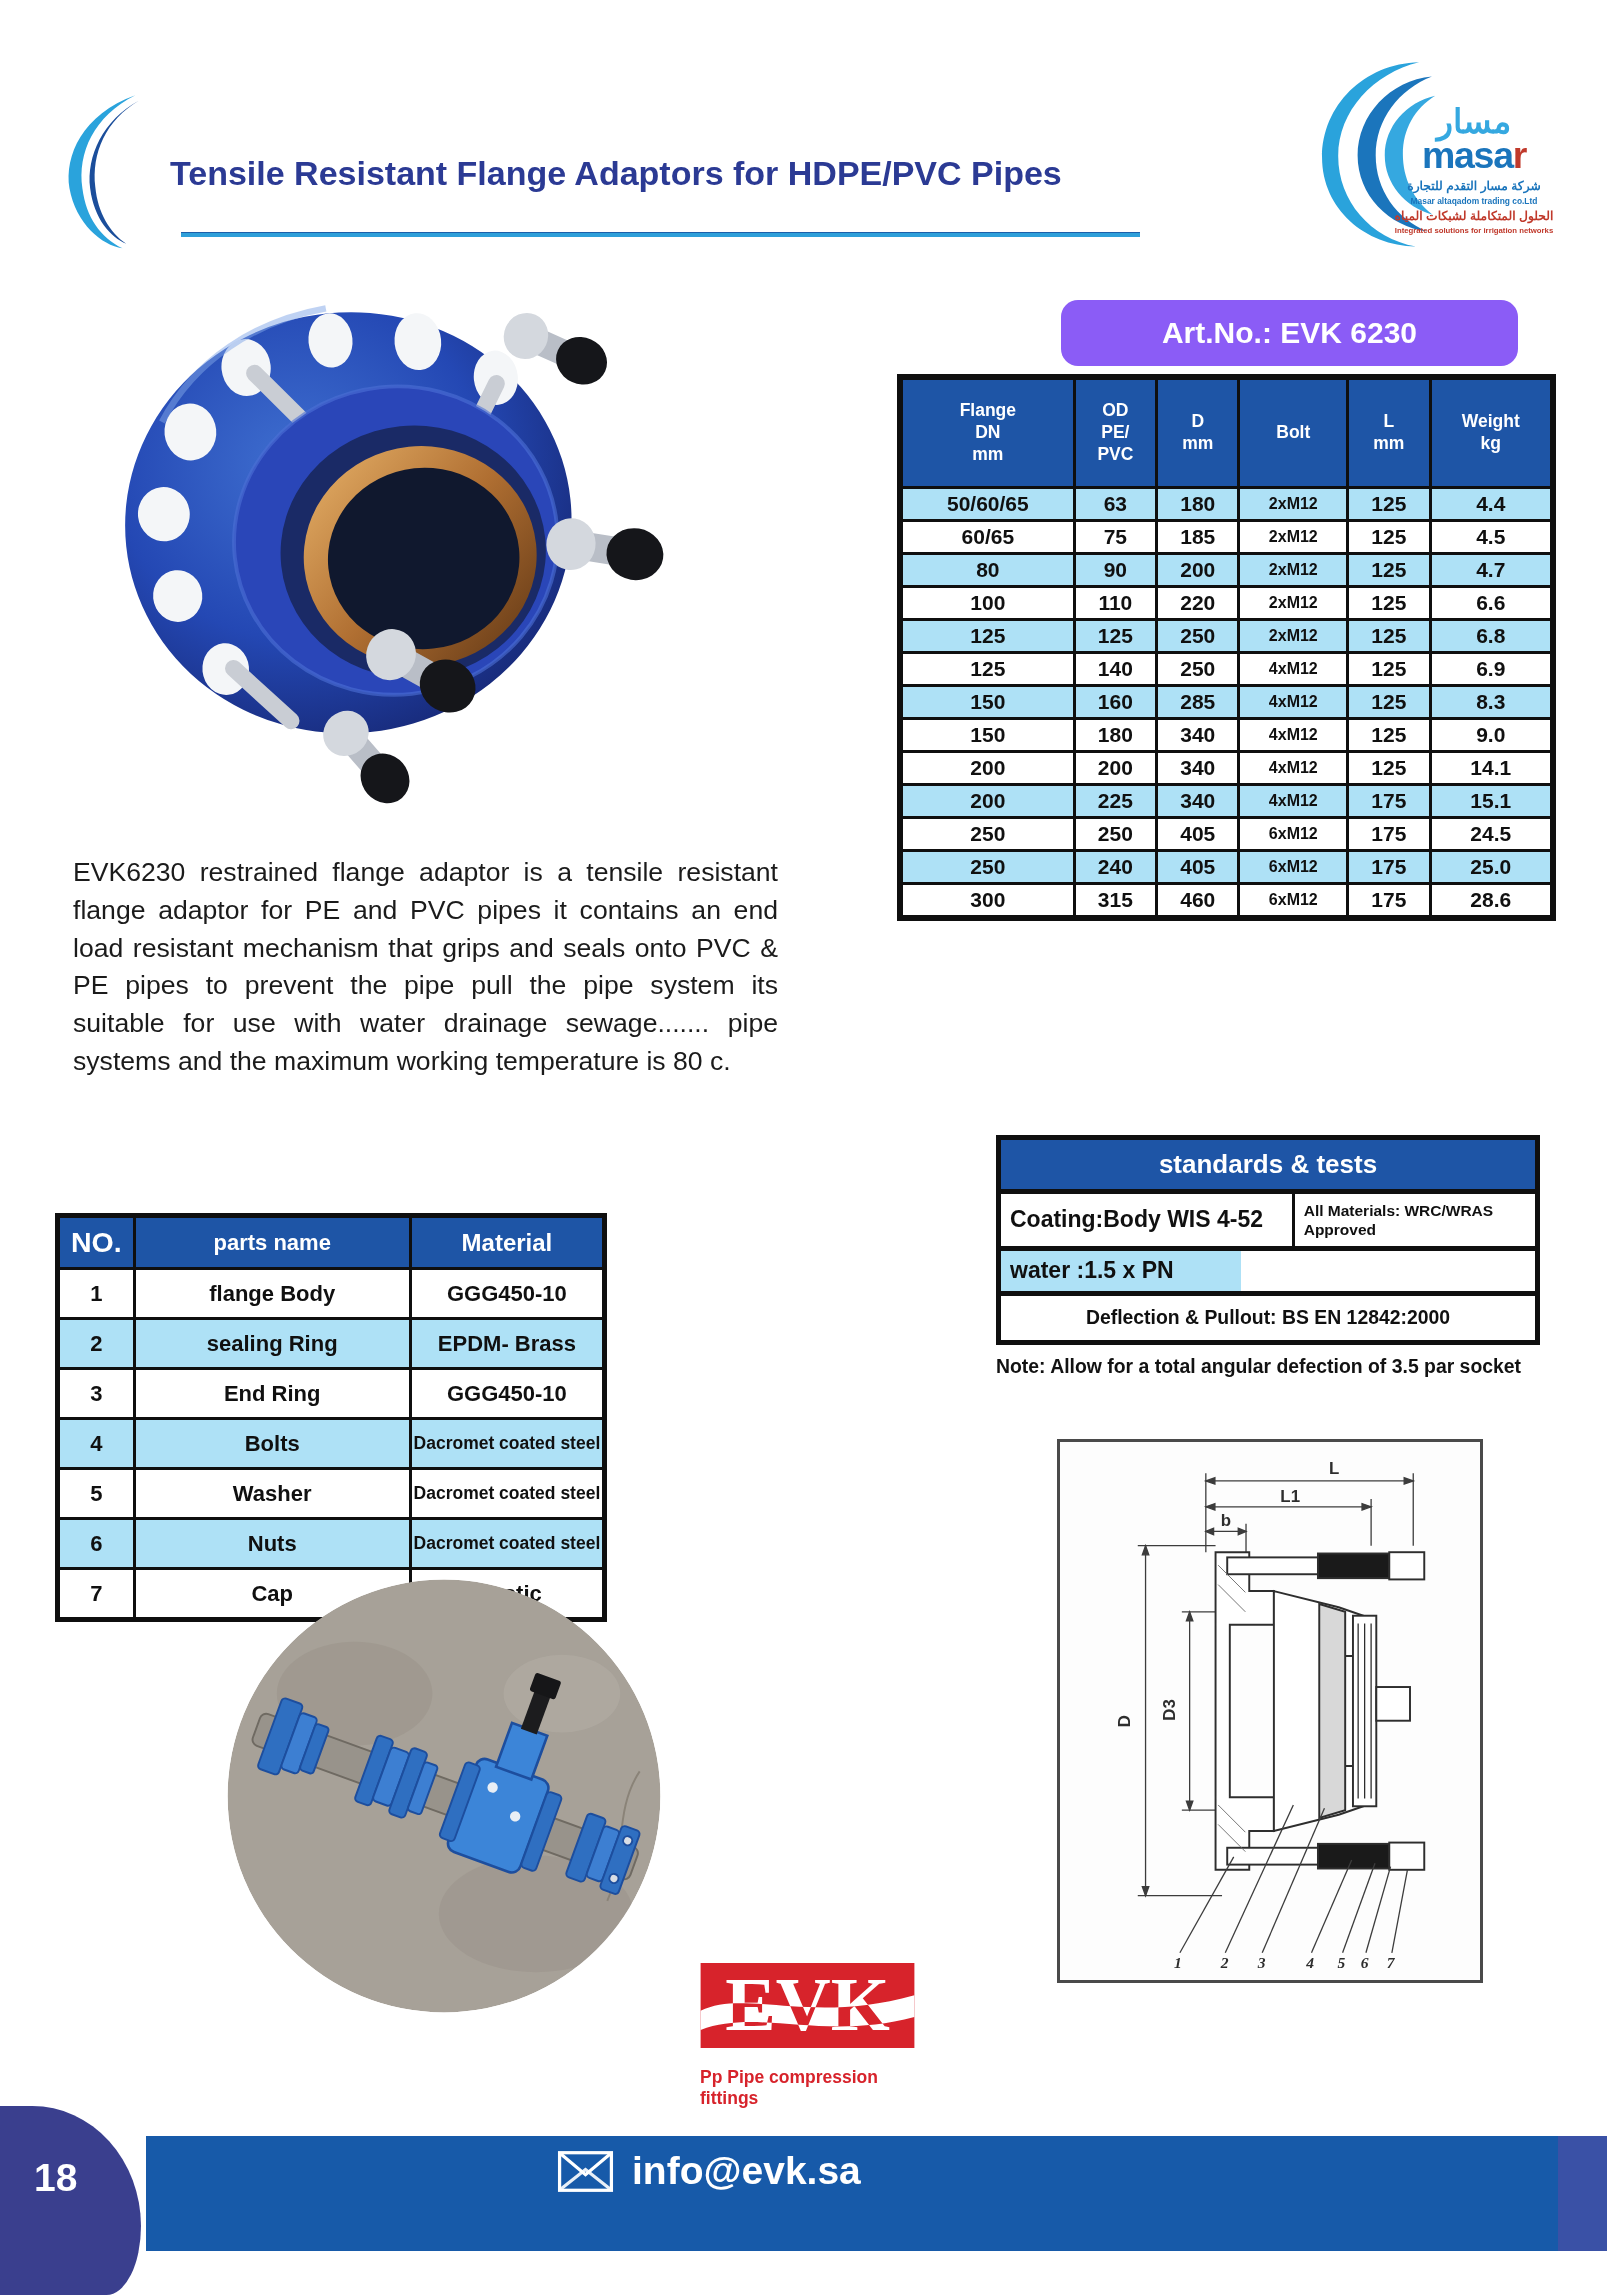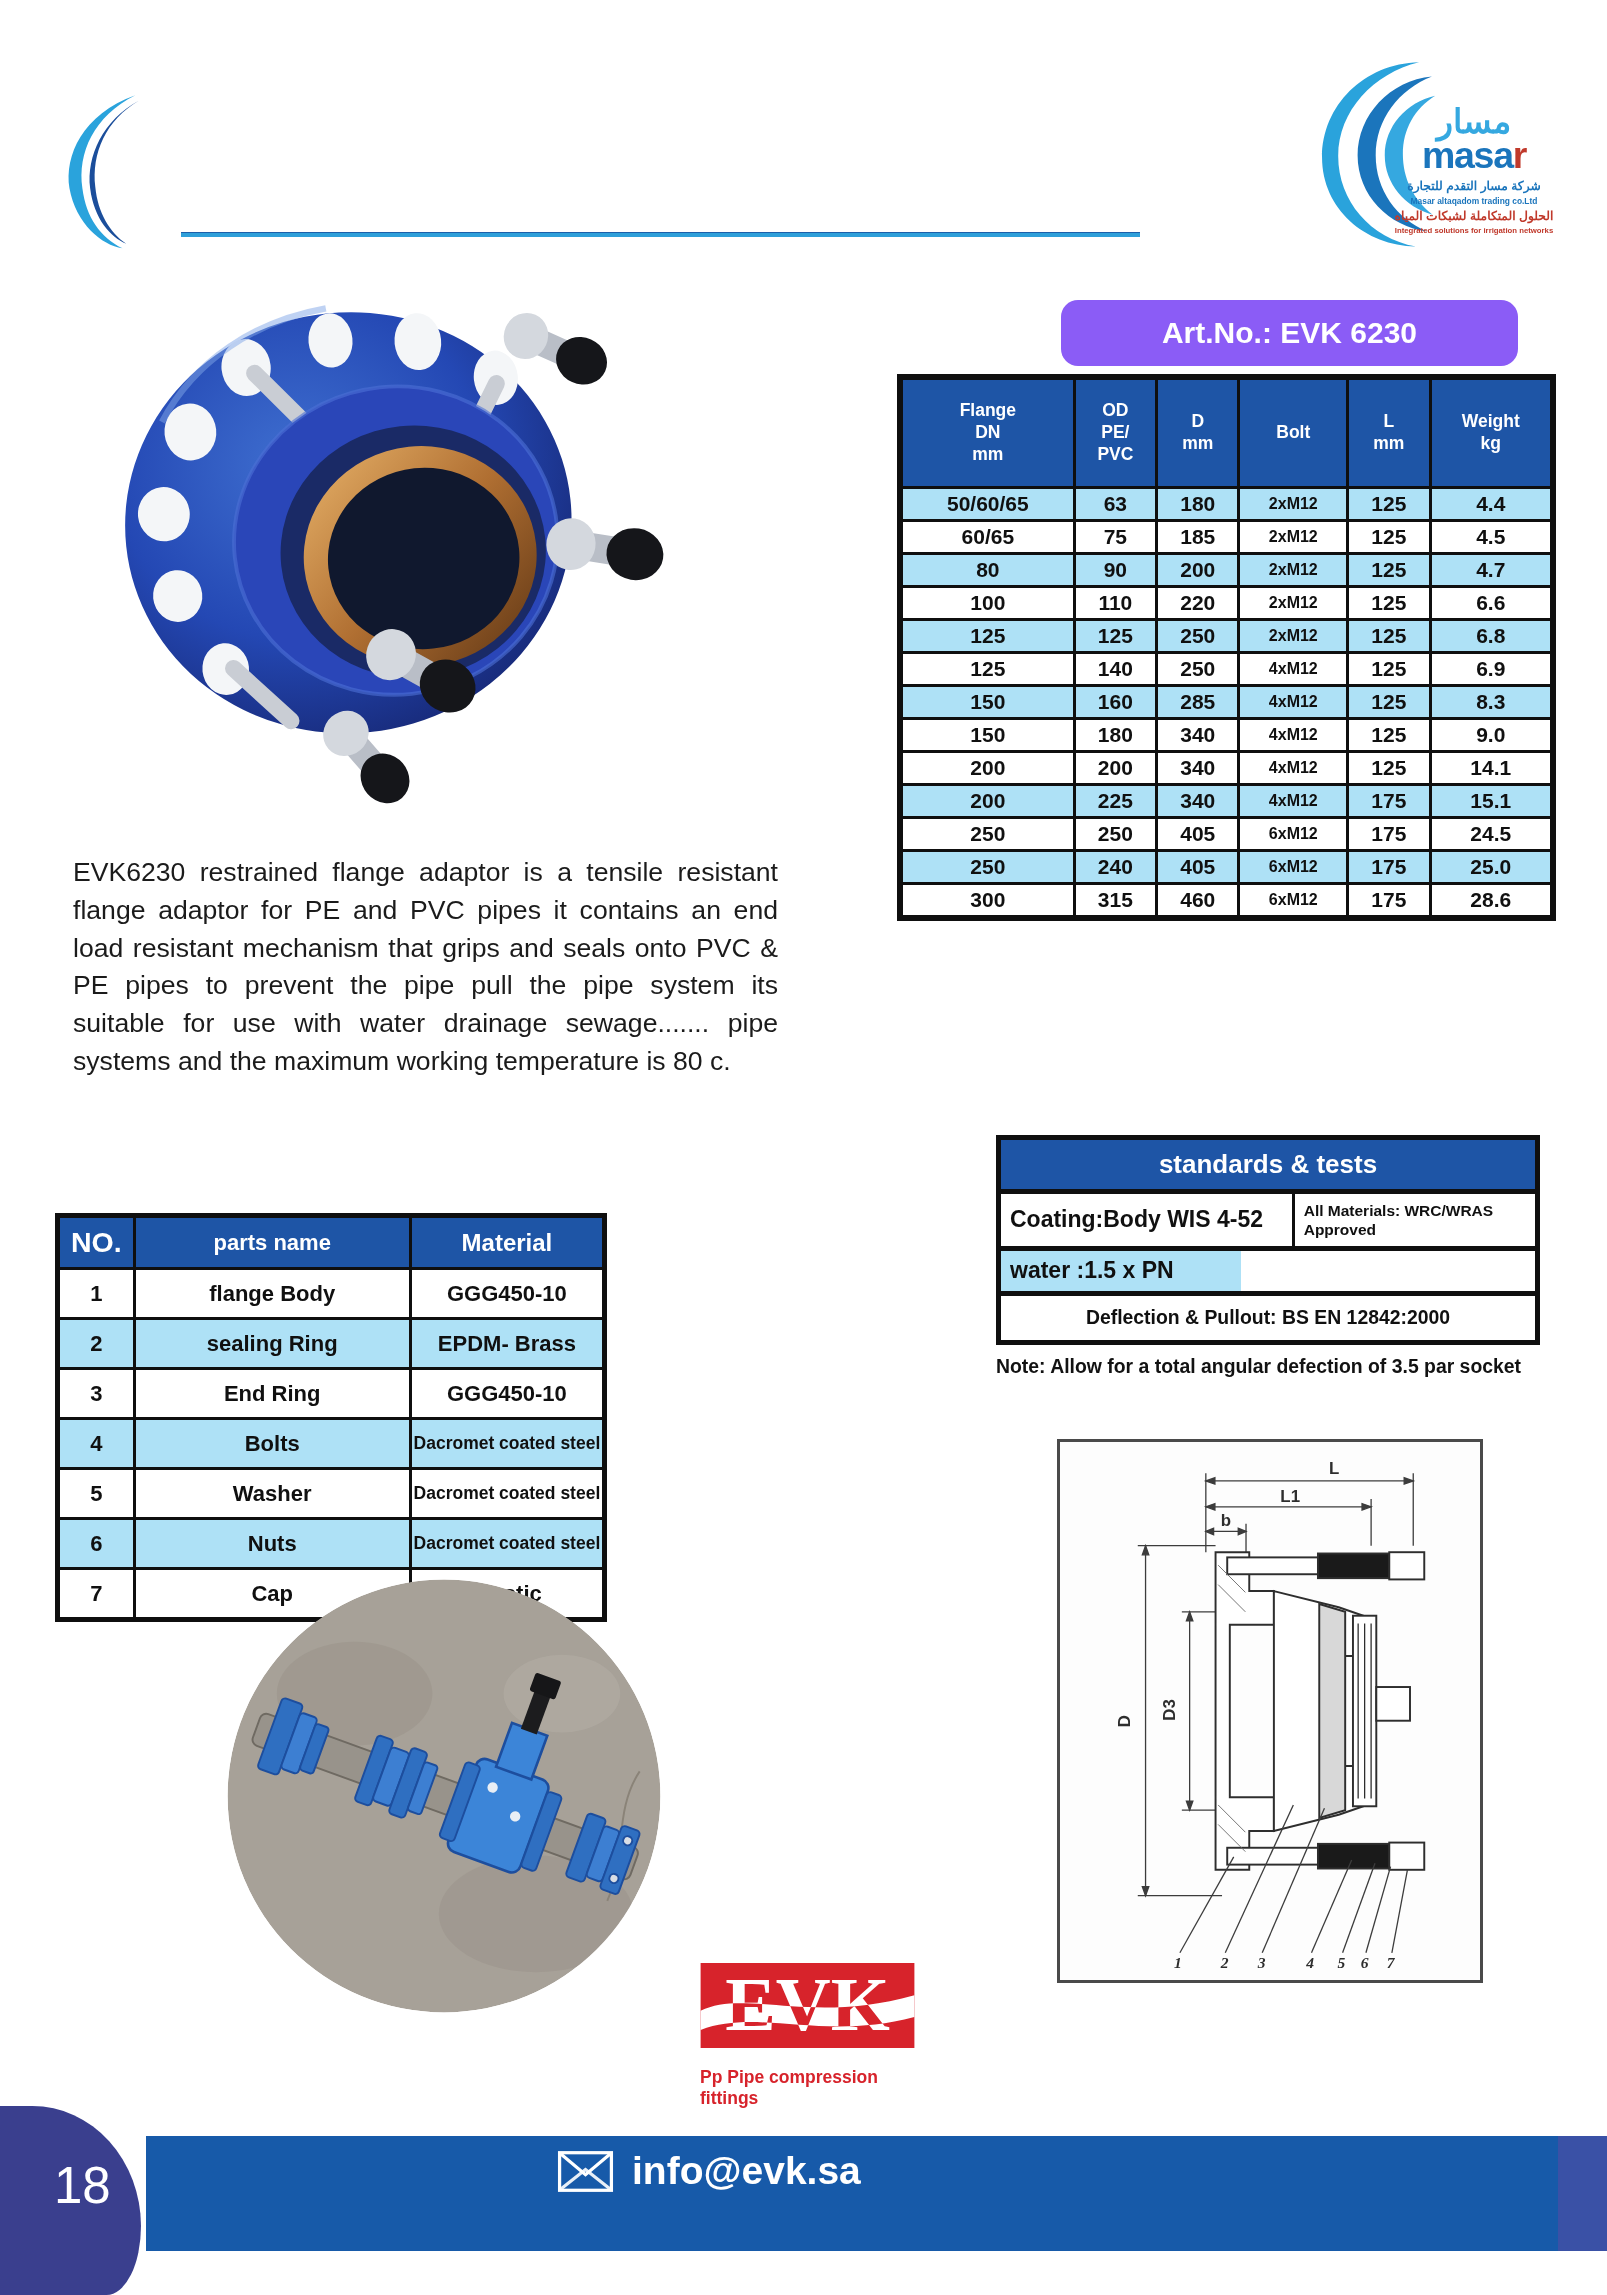--- a/index.html
+++ b/index.html
@@ -88,32 +88,33 @@
   #footer-bar-end{position:absolute;left:1558px;top:2136px;width:49px;height:115px;background:#3a51a6;}
   #footer-email{
     position:absolute;left:557px;top:2149px;display:flex;align-items:center;gap:18px;
     color:#fff;font-size:39px;font-weight:bold;
   }
   #page-number-badge{
     position:absolute;left:0;top:2106px;width:141px;height:189px;background:#3a3f8e;
     border-top-right-radius:123px 136px;border-bottom-right-radius:39px 78px;
   }
   #page-number{
-    position:absolute;left:34px;top:2156px;color:#fff;font-size:51px;font-weight:normal;margin-left:20px;
+    position:absolute;left:34px;top:2156px;color:#fff;font-size:39px;font-weight:bold;
   }
 </style>
 </head>
 <body>
 
 <div id="page">
 
   <svg id="header-swoosh" viewBox="0 0 130 245">
     <path d="M112,6 C48,38 22,95 30,150 C36,196 58,226 92,243 C60,238 20,205 10,150 C2,100 30,35 112,6 Z" fill="#2aa3dc"></path>
     <path d="M118,14 C66,44 44,96 50,148 C54,188 72,218 98,236 C74,226 48,198 42,150 C36,100 62,44 118,14 Z" fill="#1b4e9b"></path>
   </svg>
+  <div id="page-title">Tensile Resistant Flange Adaptors for HDPE/PVC Pipes</div>
   <div id="title-underline"></div>
 
   <svg id="masar-logo" viewBox="0 0 430 300">
     <path d="M205,8 C120,10 55,75 55,155 C55,235 122,292 200,293 C130,280 80,223 80,153 C80,83 135,25 205,8 Z" fill="#2aa3dc"></path>
     <path d="M225,30 C160,36 110,90 110,152 C110,214 158,262 218,270 C170,250 138,206 138,152 C138,96 174,50 225,30 Z" fill="#1b75bc"></path>
     <path d="M230,60 C185,70 152,108 152,152 C152,196 183,232 226,244 C196,220 180,188 180,150 C180,112 198,80 230,60 Z" fill="#35a8e0"></path>
     <text x="290" y="118" text-anchor="middle" font-size="52" font-weight="bold" fill="#35a8e0">مسار</text>
     <text x="290" y="172" text-anchor="middle" font-size="58" font-weight="bold" fill="#1b75bc" letter-spacing="-2"><tspan>masa</tspan><tspan fill="#c0392b">r</tspan></text>
     <text x="290" y="206" text-anchor="middle" font-size="19" font-weight="bold" fill="#1b75bc">شركة مسار التقدم للتجارة</text>
     <text x="290" y="228" text-anchor="middle" font-size="13" font-weight="bold" fill="#1b75bc">Masar altaqadom trading co.Ltd</text>

